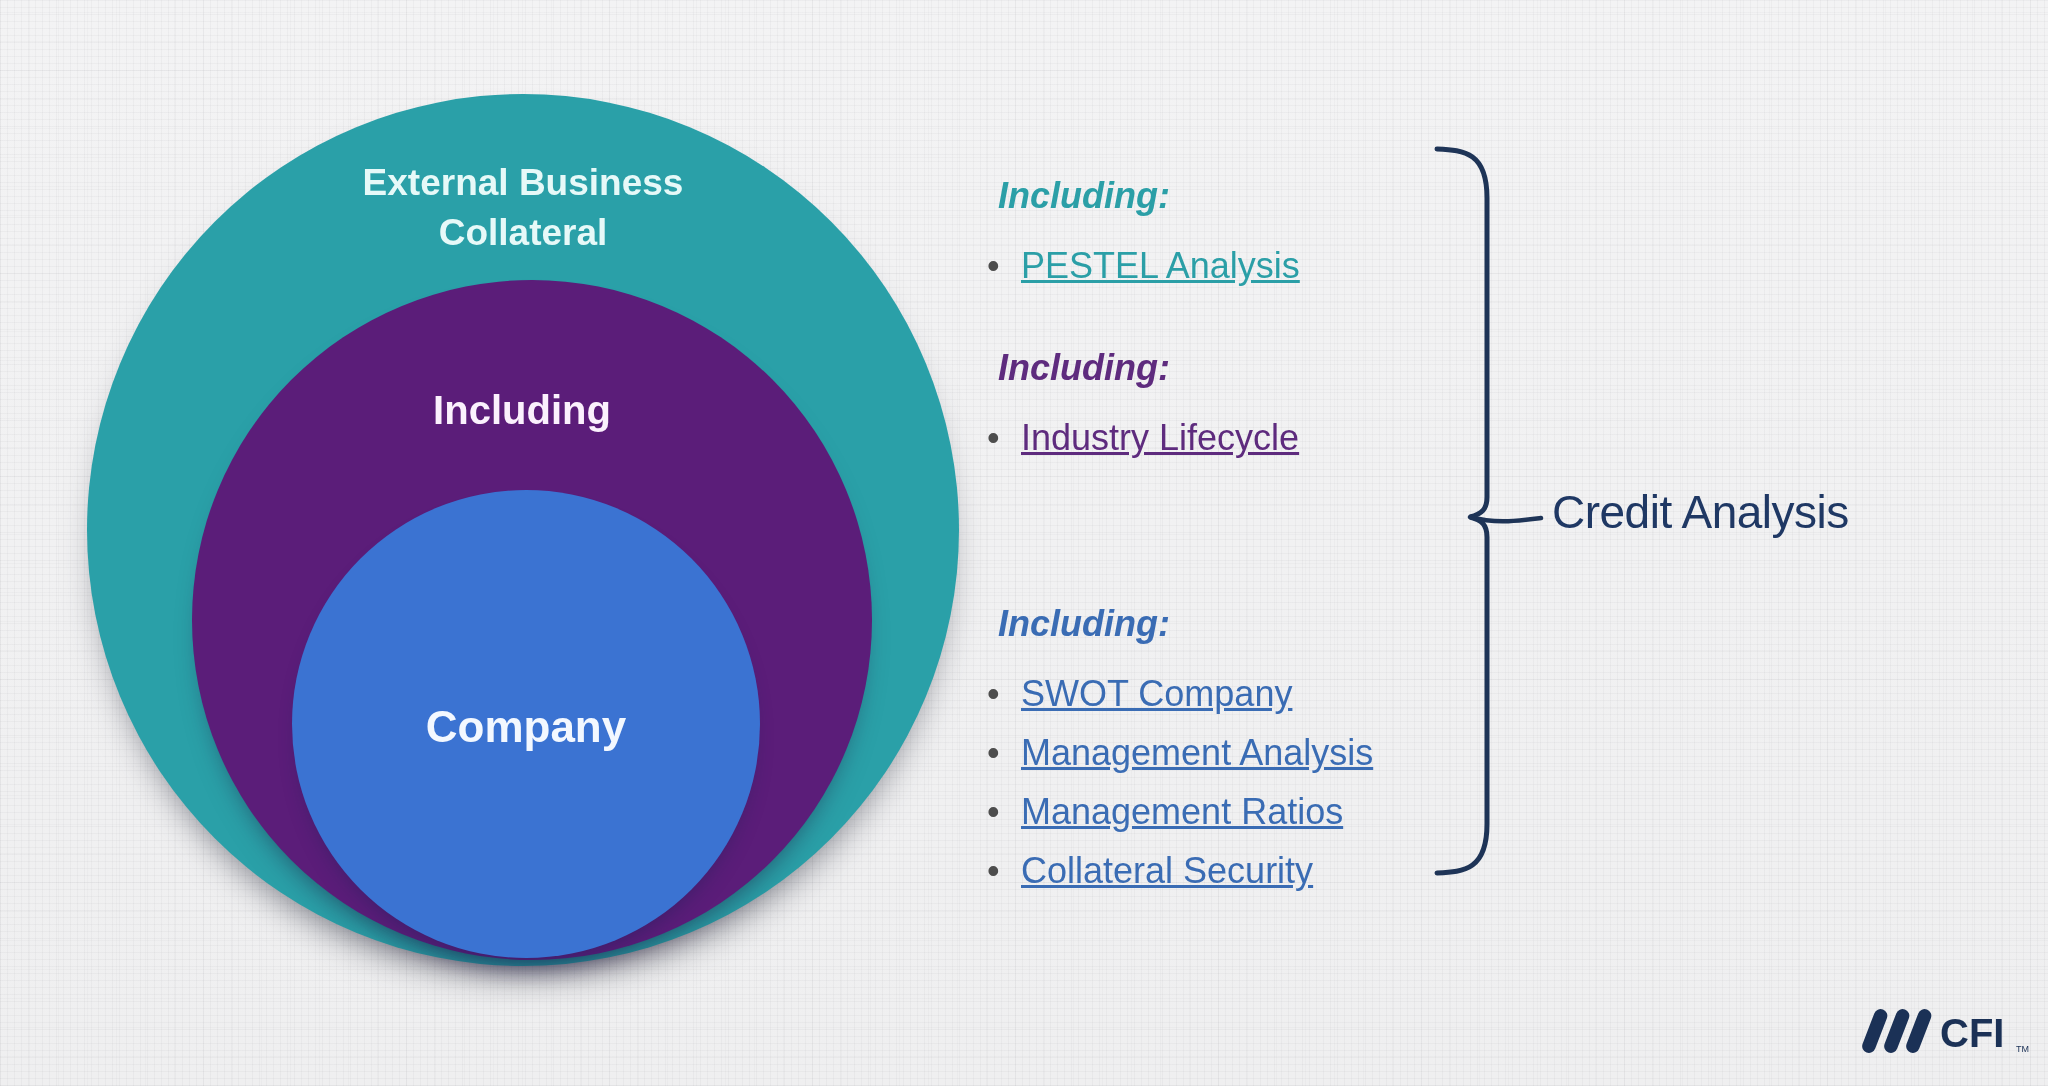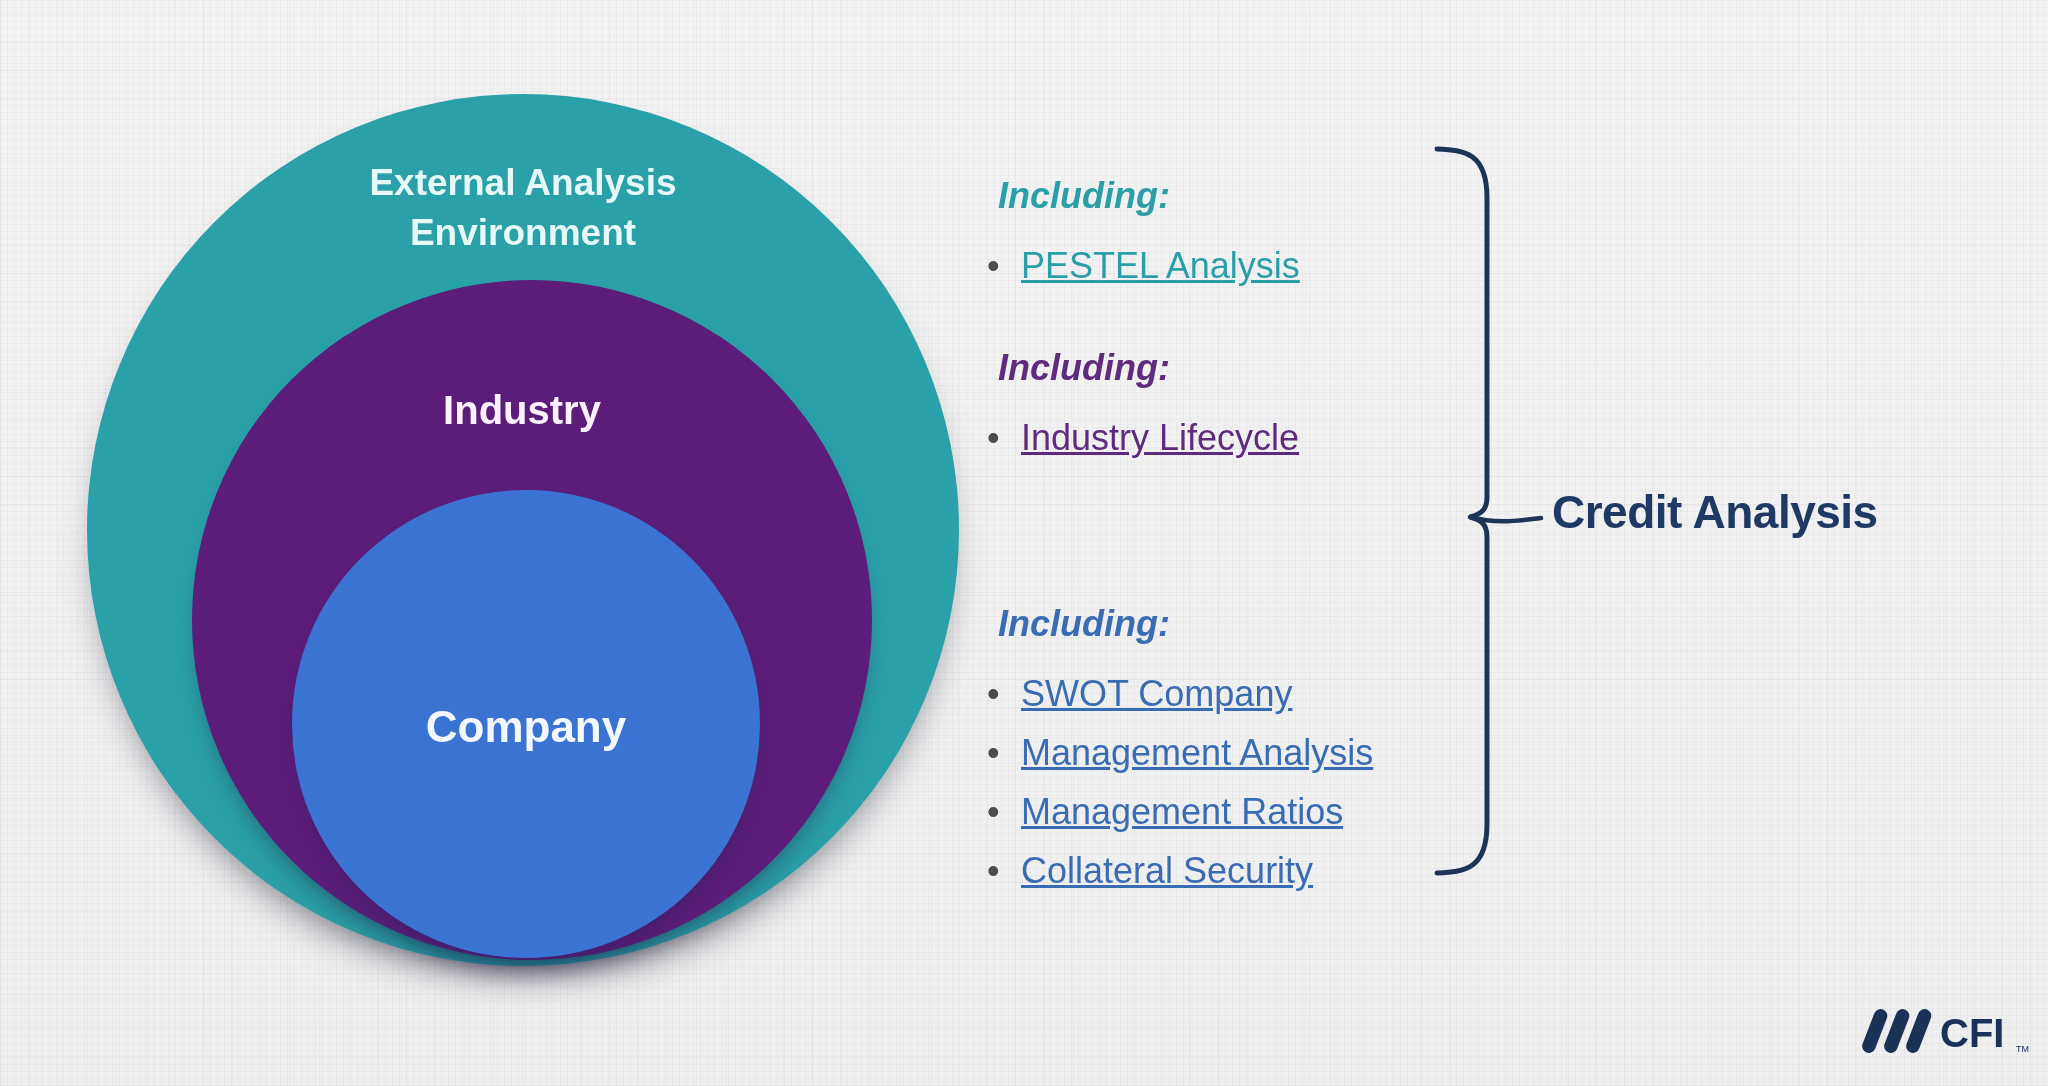--- a/index.html
+++ b/index.html
@@ -38,36 +38,36 @@
   .group h3{margin:13px;font-size:36px;font-style:italic;font-weight:600;line-height:54px;}
   .group ul{margin:0;padding:0;list-style:none;text-decoration:underline;}
   .group li{position:relative;line-height:59px;padding-left:36px;white-space:nowrap;}
   .group li::before{
     content:"•";position:absolute;left:2px;top:0;color:#4d4d4d;
   }
 
   .overlay{position:absolute;left:0;top:0;width:2048px;height:1086px;pointer-events:none;}
 
   .credit-label{
-    position:absolute;left:1552px;top:485px;font-size:46px;font-weight:700;
+    position:absolute;left:1552px;top:485px;font-size:46px;font-weight:400;
     letter-spacing:-0.5px;color:#1f3864;white-space:nowrap;
   }
   .logo{position:absolute;left:1856px;top:1000px;}
 </style>
 </head>
 <body>
 
 <div class="stage">
 
   <div class="circle circle--outer"></div>
   <div class="circle circle--mid"></div>
   <div class="circle circle--inner"></div>
 
-  <div class="circle-label label-external">External Analysis Environment</div>
-  <div class="circle-label label-industry">Industry</div>
+  <div class="circle-label label-external">External Business Collateral</div>
+  <div class="circle-label label-industry">Including</div>
   <div class="circle-label label-company">Company</div>
 
   <div class="group group--external">
     <h3>Including:</h3>
     <ul>
       <li>PESTEL Analysis</li>
     </ul>
   </div>
 
   <div class="group group--industry">

